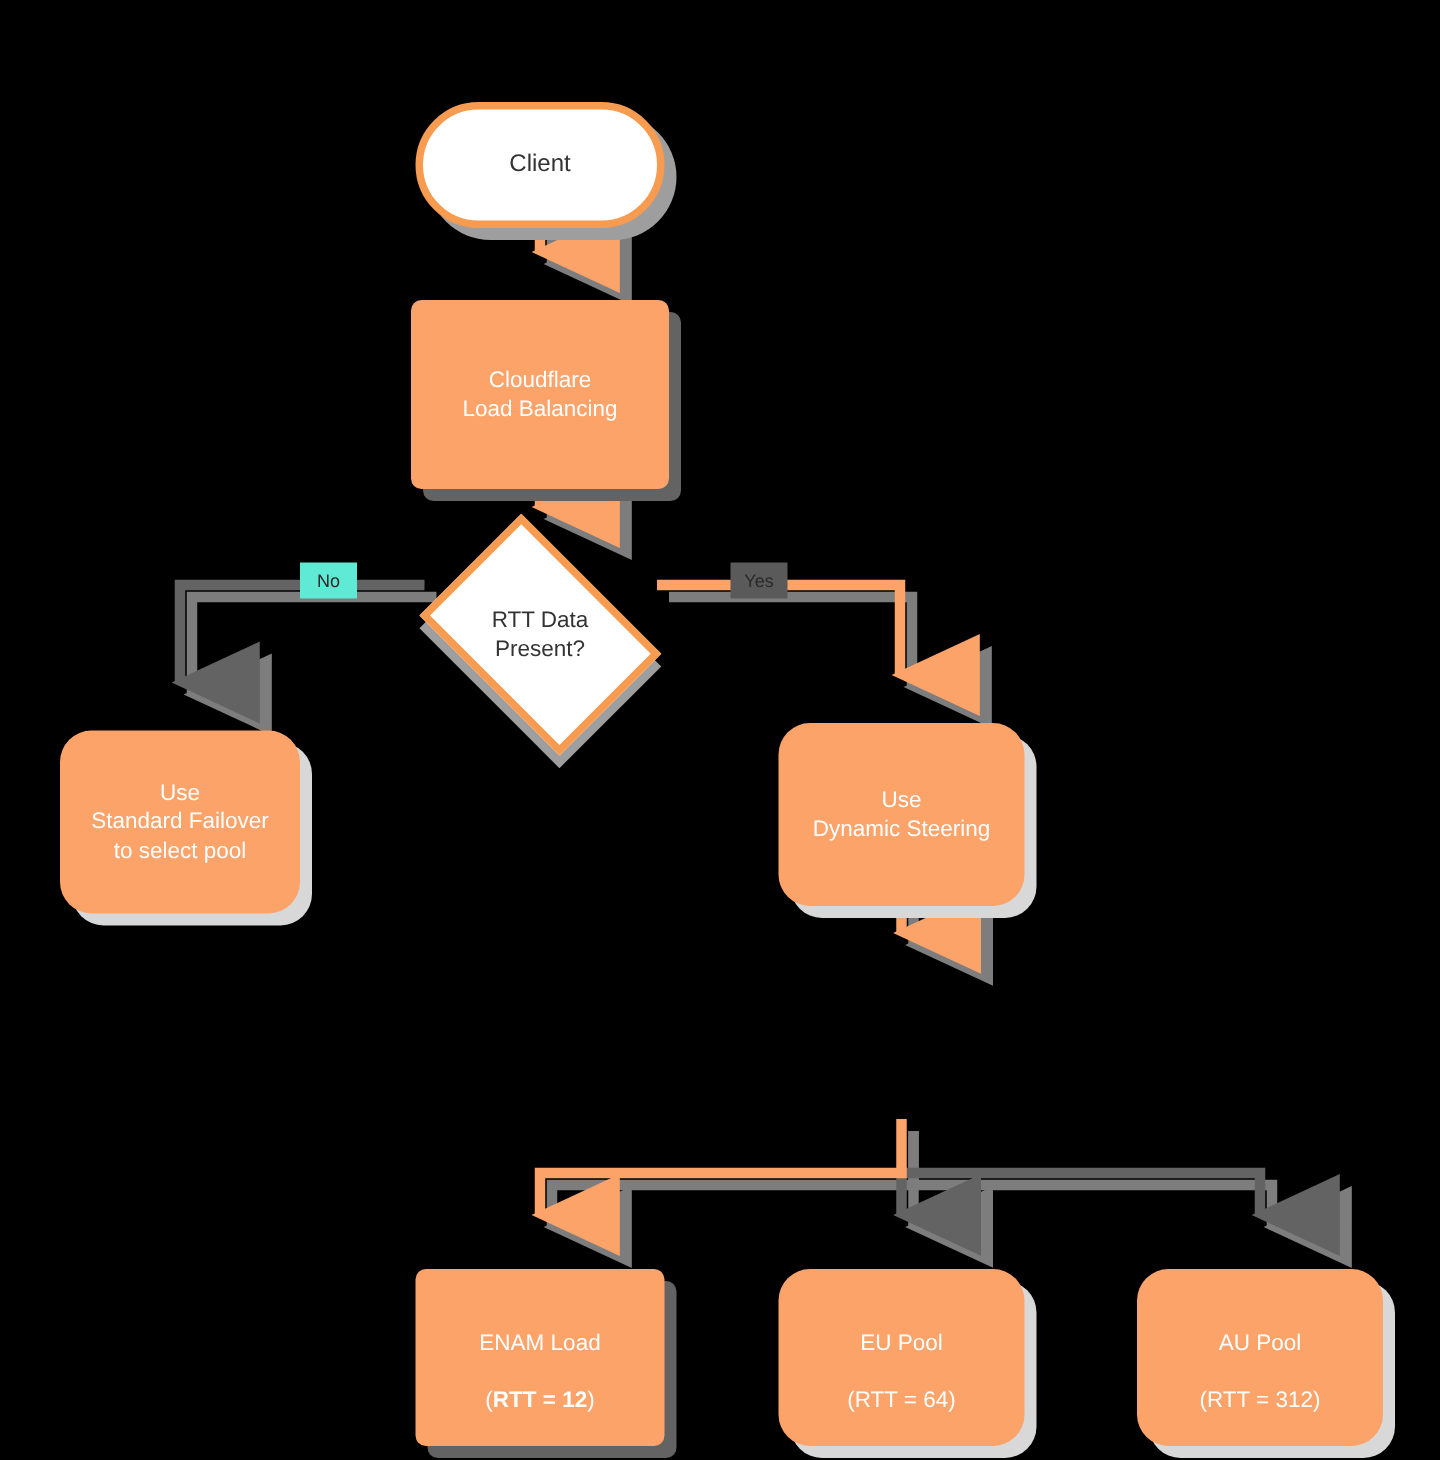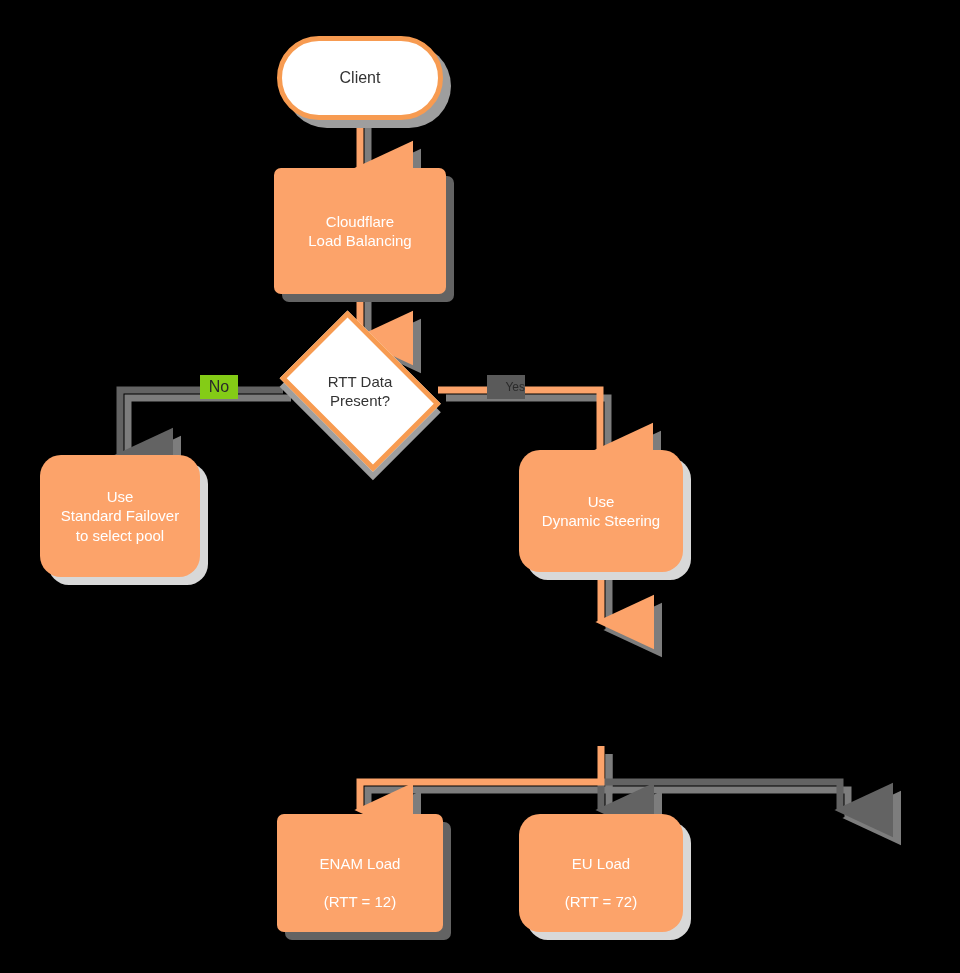--- a/index.html
+++ b/index.html
@@ -6,40 +6,40 @@
   body{
     font-family:"Liberation Sans", sans-serif;
     width:960px;height:973px;position:relative;overflow:hidden;
   }
   #canvas{position:absolute;left:0;top:0;width:960px;height:973px;}
 
   svg#edges{position:absolute;left:0;top:0;width:960px;height:973px;}
 
   
   .node{position:absolute;box-sizing:border-box;display:flex;align-items:center;
-        justify-content:center;text-align:center;z-index:5;}
+        justify-content:center;text-align:center;z-index:5;margin-top:32px;}
   .node .lbl{position:relative;z-index:3;line-height:1.28;white-space:pre-line;}
 
   
   .proc{background:#FCA36A;border-radius:7px;color:#ffffff;font-size:15px;
         box-shadow:8px 8px 0 0 #636363;}
   .proc.sh-lite{box-shadow:8px 8px 0 0 #d8d8d8;border-radius:21px;}
 
   
   .term{background:#ffffff;border:5px solid #F79B51;border-radius:60px;
         color:#333333;font-size:16px;box-shadow:8px 8px 0 0 #9e9e9e;}
 
   
   .dec{background:transparent;color:#333333;font-size:15px;}
   .dec .dia{position:absolute;left:50%;top:50%;width:70.7%;height:70.7%;
             transform:translate(-50%,-50%) rotate(45deg);
             background:#ffffff;border:5px solid #F79B51;
             box-shadow:6px 6px 0 0 #9e9e9e;}
 
-  .b{font-weight:normal;}
+  .b{font-weight:bold;}
 </style>
 </head>
 <body>
 
 <div id="canvas">
 
   <svg id="edges" viewBox="0 0 960 973">
     <defs>
       <marker id="ah-or" markerWidth="9" markerHeight="9" refX="4.5" refY="7.6" orient="auto" markerUnits="strokeWidth">
         <path d="M0.6,0 L8.4,0 L4.5,8.4 Z" fill="#FCA36A"></path>
@@ -72,28 +72,28 @@
     <g stroke-linecap="butt" stroke-linejoin="miter" fill="none">
       <path d="M360,120 L360,168" stroke="#FCA36A" stroke-width="7" marker-end="url(#ah-or)"></path>
       <path d="M360,294 L360,338" stroke="#FCA36A" stroke-width="7" marker-end="url(#ah-or)"></path>
       <path d="M438,390 L600,390 L600,450" stroke="#FCA36A" stroke-width="7" marker-end="url(#ah-or)"></path>
       <path d="M601,572 L601,622" stroke="#FCA36A" stroke-width="7" marker-end="url(#ah-or)"></path>
       <path d="M601,746 L601,782 L360,782 L360,810" stroke="#FCA36A" stroke-width="7" marker-end="url(#ah-or)"></path>
     </g>
   </svg>
 
   <div style="position:absolute;left:200px;top:375px;width:38px;height:24px;
-              background:#84cc16;z-index:6;display:flex;align-items:center;
-              justify-content:center;font-size:16px;color:#2a2a2a;">
+              background:#5eead4;z-index:6;display:flex;align-items:center;
+              justify-content:center;font-size:12px;color:#2a2a2a;">
     <span>No</span>
   </div>
 
   <div style="position:absolute;left:487px;top:375px;width:38px;height:24px;
               background:#5a5a5a;z-index:6;display:flex;align-items:center;
-              justify-content:flex-end;font-size:12px;color:#2a2a2a;">
+              justify-content:center;font-size:12px;color:#2a2a2a;">
     <span>Yes</span>
   </div>
 
   <div class="node term" style="left:277px;top:36px;width:166px;height:84px;">
     <span class="lbl">Client</span>
   </div>
 
   <div class="node proc" style="left:274px;top:168px;width:172px;height:126px;">
     <span class="lbl">Cloudflare
 Load Balancing</span>
@@ -119,19 +119,25 @@
 
   <div class="node proc" style="left:277px;top:814px;width:166px;height:118px;">
     <span class="lbl">
       <span>ENAM Load</span><br>
       <span>(</span><span class="b">RTT = 12</span><span>)</span>
     </span>
   </div>
 
   <div class="node proc sh-lite" style="left:519px;top:814px;width:164px;height:118px;">
     <span class="lbl">
-      <span>EU Load</span><br>
-      <span>(RTT = 72)</span>
+      <span>EU Pool</span><br>
+      <span>(RTT = 64)</span>
     </span>
   </div>
 
+  <div class="node proc sh-lite" style="left:758px;top:814px;width:164px;height:118px;">
+    <span class="lbl">
+      <span>AU Pool</span><br>
+      <span>(RTT = 312)</span>
+    </span>
+  </div>
 
 </div>
 
 </body></html>

